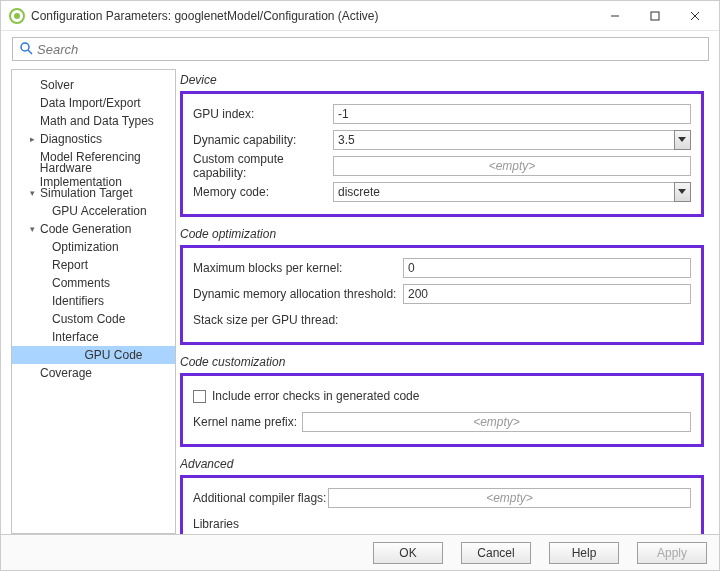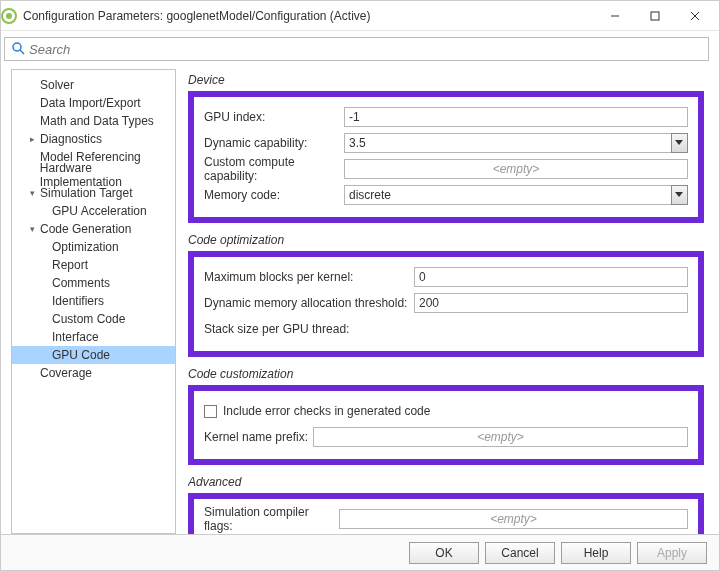--- a/index.html
+++ b/index.html
@@ -1,60 +1,60 @@
 <!DOCTYPE html>
 <html><head>
 <meta charset="utf-8">
 <style>
 * { box-sizing: border-box; margin: 0; padding: 0; font-family: "Segoe UI", Arial, sans-serif; }
 body { background: #fff; width: 720px; height: 571px; overflow: hidden; font-size: 12px; color: #333; border: 1px solid #ccc; display: flex; flex-direction: column; }
-.titlebar { height: 30px; display: flex; align-items: center; padding: 0 4px 0 0; border-bottom: 1px solid #e5e5e5; }
+.titlebar { height: 30px; display: flex; align-items: center; padding: 0 4px 0 8px; border-bottom: 1px solid #e5e5e5; }
 .app-icon { width: 16px; height: 16px; border-radius: 50%; border: 2px solid #8bc34a; margin-right: 6px; position: relative; }
 .app-icon::after { content: ""; position: absolute; width: 6px; height: 6px; background: #8bc34a; border-radius: 50%; top: 3px; left: 3px; }
 .title-text { flex: 1; font-size: 12px; color: #333; }
 .winbtn { width: 40px; height: 28px; display: flex; align-items: center; justify-content: center; color: #333; }
 .winbtn svg { stroke: #333; stroke-width: 1; fill: none; }
 
-.search-row { padding: 6px 10px 4px 3px; }
+.search-row { padding: 6px 10px 4px 11px; }
 .search-box { display: flex; align-items: center; border: 1px solid #bdbdbd; height: 24px; padding: 0 6px; }
 .search-box svg { stroke: #2979d9; stroke-width: 1.5; fill: none; }
 .search-input { flex: 1; border: none; outline: none; height: 20px; font-style: italic; color: #999; font-size: 13px; margin-left: 4px; }
 
-.content { display: flex; flex: 1; padding: 4px 13px 0 10px; gap: 12px; overflow: hidden; }
+.content { display: flex; flex: 1; padding: 4px 13px 0 10px; gap: 4px; overflow: hidden; }
 
 .tree { width: 165px; border: 1px solid #c5c5c5; padding: 6px 0; overflow-y: auto; }
 .tree-item { display: flex; align-items: center; height: 18px; padding-left: 6px; cursor: default; }
-.tree-item.selected { background: #a8d4ff; }
+.tree-item.selected { background: #a8d4ff; justify-content: center; }
 .tree-label { font-size: 12px; color: #333; }
 .tree-arrow { width: 10px; display: inline-block; color: #666; font-size: 9px; }
 .indent-1 { padding-left: 18px; }
 .indent-2 { padding-left: 30px; }
 
 .panel { flex: 1; overflow-y: auto; padding-right: 2px; }
 .section-title { font-size: 12px; color: #333; margin: 4px 0 4px 0; font-style: italic; }
-.section-box { border: 6px solid #6d28d9; padding: 8px 10px; margin-bottom: 10px; }
+.section-box { border: 3px solid #6d28d9; padding: 8px 10px; margin-bottom: 10px; }
 .row { display: flex; align-items: center; height: 24px; margin-bottom: 2px; }
 .row-label { font-size: 12px; color: #333; }
 .row-field { flex: 1; }
 .ti { width: 100%; height: 20px; border: 1px solid #b5b5b5; padding: 0 4px; font-size: 12px; color: #333; background: #fff; }
 .ti.empty { font-style: italic; color: #999; text-align: center; }
 .dd { display: flex; }
 .dd .ti { border-right: none; }
 .dd-btn { width: 18px; height: 20px; border: 1px solid #8a8a8a; background: linear-gradient(#f5f5f5,#dcdcdc); display:flex; align-items:center; justify-content:center; }
 .dd-btn svg { fill: #333; }
 .label-col-device { width: 140px; }
 .label-col-opt { width: 210px; }
 .label-col-cust { width: 109px; }
 
 .chk { display: flex; align-items: center; gap: 6px; font-size: 12px; }
 .chk-box { width: 13px; height: 13px; border: 1px solid #7a7a7a; background: #fff; display:flex; align-items:center; justify-content:center; }
 .chk-box.checked::after { content:""; width:7px; height:4px; border-left:1.5px solid #333; border-bottom:1.5px solid #333; transform: rotate(-45deg) translate(1px,-1px); }
 .lib-row { display:flex; gap: 120px; padding: 4px 6px; }
 
-.footer { height: 36px; border-top: 1px solid #ccc; display:flex; align-items:center; justify-content:flex-end; gap:6px; padding: 0 12px; background: #fafafa; }
+.footer { height: 36px; border-top: 1px solid #ccc; display:flex; align-items:center; justify-content:flex-end; gap:18px; padding: 0 12px; background: #fafafa; }
 .btn { min-width: 70px; height: 22px; border: 1px solid #9e9e9e; background: linear-gradient(#fdfdfd,#e8e8e8); font-size: 12px; color:#333; display:flex; align-items:center; justify-content:center; }
 .btn.disabled { color: #aaa; }
 </style>
 </head>
 <body>
 
 <div class="titlebar">
   <div class="app-icon"></div>
   <div class="title-text">Configuration Parameters: googlenetModel/Configuration (Active)</div>
   <div class="winbtn">
@@ -219,21 +219,21 @@
         </div>
       <div class="row">
           <div class="row-label label-col-cust">Kernel name prefix:</div>
           <div class="row-field"><input class="ti empty" value="&lt;empty&gt;" style=""></div>
         </div>
     </div>
 
     <div class="section-title">Advanced</div>
     <div class="section-box">
       <div class="row">
-          <div class="row-label" style="width:135px">Simulation compiler flags:</div>
+          <div class="row-label" style="width:135px">Additional compiler flags:</div>
           <div class="row-field"><input class="ti empty" value="&lt;empty&gt;" style=""></div>
         </div>
       <div class="row">
           <div class="row-label">Libraries</div>
         </div>
       <div class="lib-row" id="libs">
           <div class="chk">
             <div class="chk-box checked"></div>
             <span>cuBLAS</span>
           </div>

